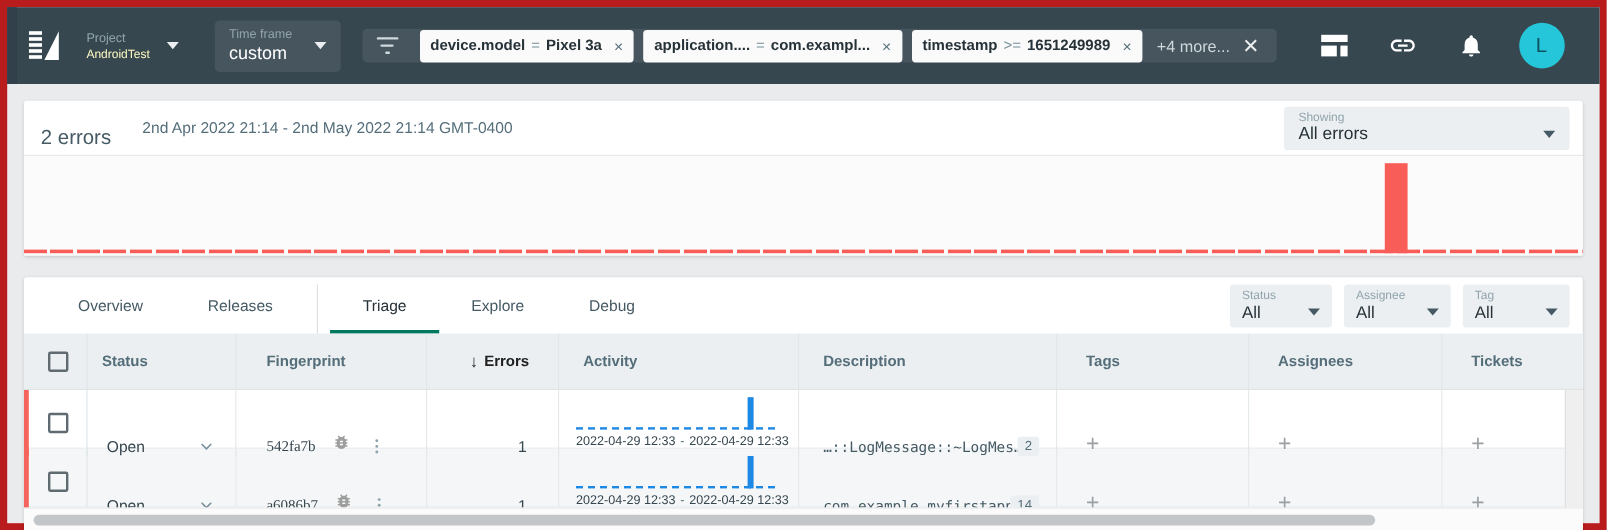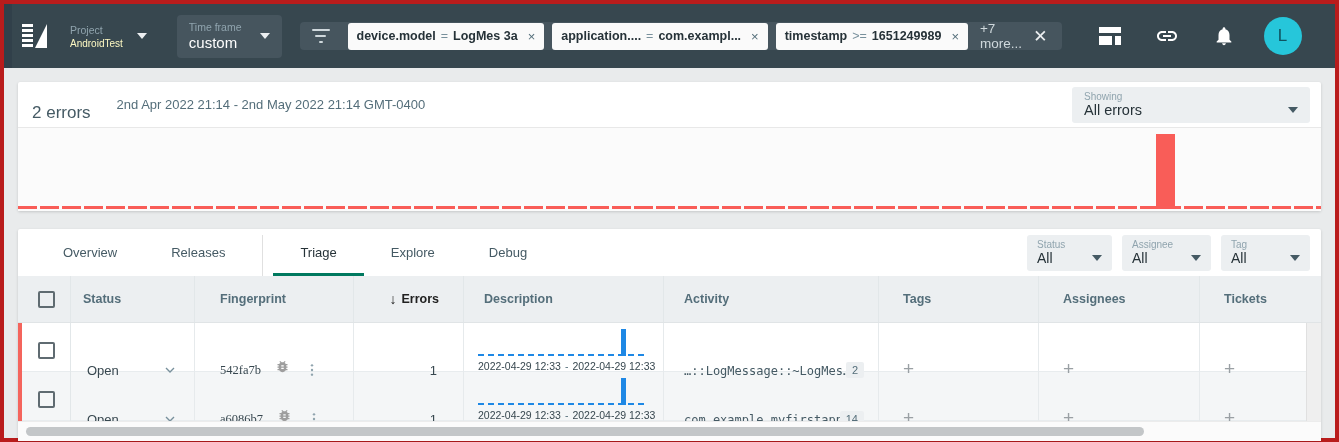--- a/index.html
+++ b/index.html
@@ -1,18 +1,18 @@
 <!DOCTYPE html>
 <html><head>
 <meta charset="utf-8">
 <style>
   * { margin:0; padding:0; box-sizing:border-box; }
   html,body { width:1339px; height:442px; overflow:hidden; }
   body { font-family:"Liberation Sans", sans-serif; background:#E9EBEC; }
-  .window { width:100%; height:100%; border:4px solid #b91c1c; display:flex; flex-direction:column; background:#E9EBEC; }
+  .window { width:100%; height:100%; border:6px solid #b91c1c; display:flex; flex-direction:column; background:#E9EBEC; }
 
   
   .topbar { height:64px; background:#37474F; display:flex; align-items:center; padding:0 0 0 18px; position:relative; flex:none; }
   .topbar::before { content:""; position:absolute; left:0; top:0; bottom:0; width:8px; background:#31404A; }
   .logo { width:26px; height:26px; margin-right:22px; position:relative; z-index:1; flex:none; }
   .proj { display:flex; align-items:center; gap:14px; margin-right:30px; }
   .proj-label { font-size:10.5px; color:#90A4AE; margin-bottom:2px; }
   .proj-name { font-size:10px; color:#fef9c3; }
   .caret { width:0; height:0; border-left:5px solid transparent; border-right:5px solid transparent; border-top:6px solid #ECEFF1; }
   .tf-box { background:#46555E; border-radius:4px; padding:6px 12px 7px 12px; display:flex; align-items:center; gap:18px; margin-right:18px; cursor:pointer; }
@@ -137,39 +137,39 @@
     <div class="filterbar">
       <span class="funnel">
           <i></i>
           <i></i>
           <i></i>
         </span>
 
       <span class="chip">
         <span class="k">device.model</span>
         <span class="op">=</span>
-        <span class="v">LogMes 3a</span>
+        <span class="v">Pixel 3a</span>
         <span class="x">×</span>
       </span>
 
       <span class="chip">
         <span class="k">application....</span>
         <span class="op">=</span>
         <span class="v">com.exampl...</span>
         <span class="x">×</span>
       </span>
 
       <span class="chip">
         <span class="k">timestamp</span>
         <span class="op">&gt;=</span>
         <span class="v">1651249989</span>
         <span class="x">×</span>
       </span>
 
-      <span class="more">+7 more...</span>
+      <span class="more">+4 more...</span>
       <span class="fb-clear">✕</span>
     </div>
 
     <div class="top-icons">
       <span class="tico">
         <svg viewBox="0 0 24 24" width="24" height="24">
           <rect x="1" y="3" width="22" height="6" fill="#fff"></rect>
           <rect x="1" y="12" width="13" height="9" fill="#fff"></rect>
           <rect x="17" y="12" width="6" height="9" fill="#fff"></rect>
         </svg>
@@ -247,22 +247,22 @@
         <div></div>
         <div class="cell-cb">
           <div class="checkbox"></div>
         </div>
         <div class="th pad-th1">Status</div>
         <div class="th pad-th2">Fingerprint</div>
         <div class="th th-err">
           <span class="sortarrow">↓</span>
           <span>Errors</span>
         </div>
+        <div class="th pad-th3">Activity</div>
         <div class="th pad-th3">Description</div>
-        <div class="th pad-th3">Activity</div>
         <div class="th pad-th4">Tags</div>
         <div class="th pad-th4">Assignees</div>
         <div class="th pad-th4">Tickets</div>
       </div>
 
       <div class="grid trow">
         <div class="row-ind"></div>
         <div class="cell-cb">
           <div class="checkbox"></div>
         </div>

